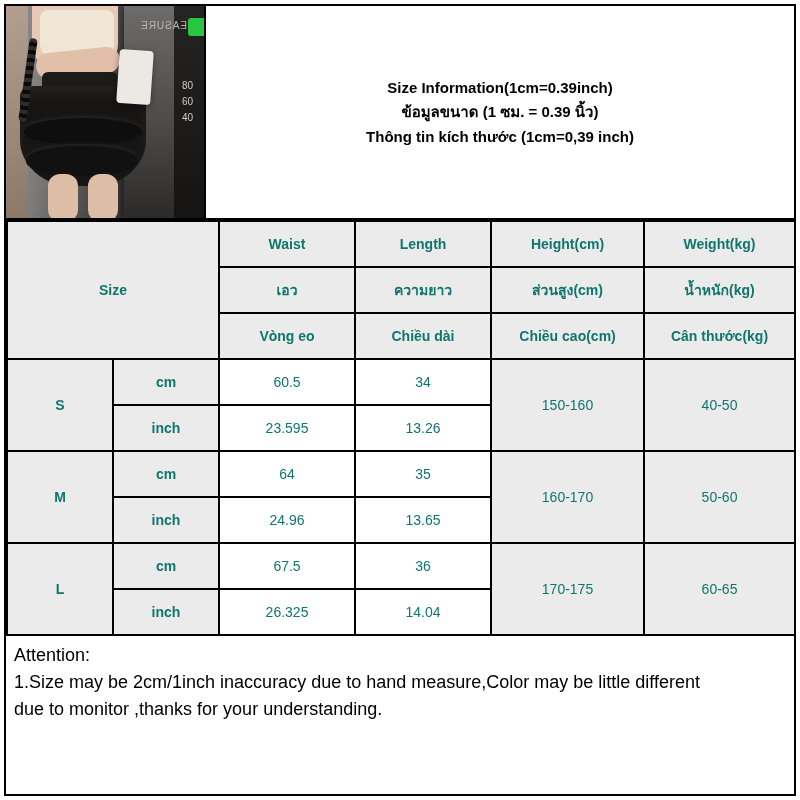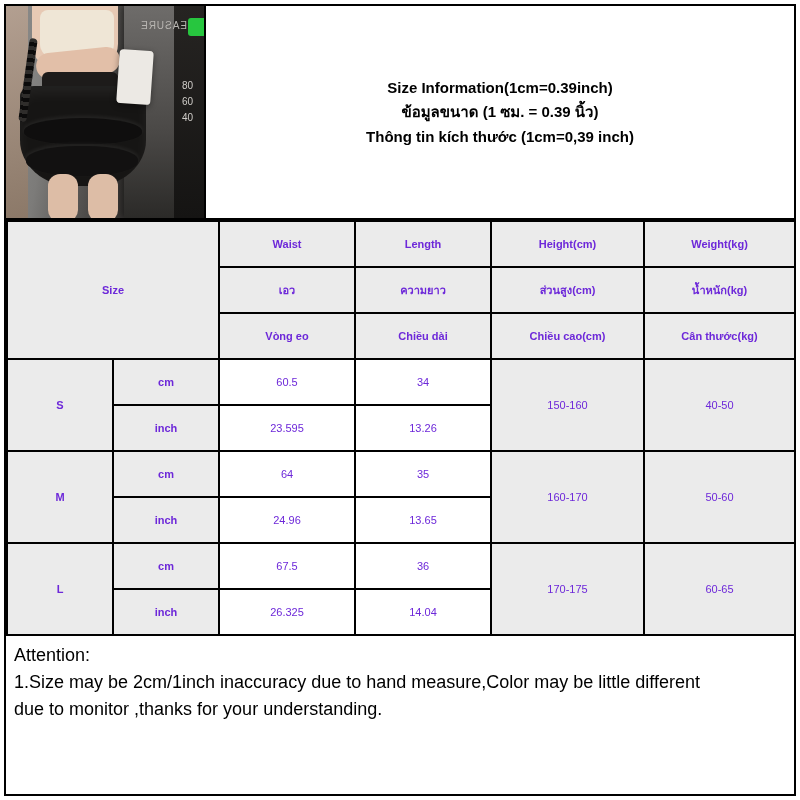--- a/index.html
+++ b/index.html
@@ -184,22 +184,22 @@
 
   
   table.size-table {
     border-collapse: collapse;
     width: 100%;
     table-layout: fixed;
   }
   table.size-table td, table.size-table th {
     border: 2px solid #000;
     text-align: center;
-    font-size: 11px;
-    color: #6d28d9;
+    font-size: 14px;
+    color: #0f766e;
     padding: 0;
     height: 44px;
   }
   .col-size   { width: 106px; }
   .col-unit   { width: 106px; }
   .col-waist  { width: 136px; }
   .col-length { width: 136px; }
   .col-height { width: 153px; }
   .col-weight { width: 151px; }
 

